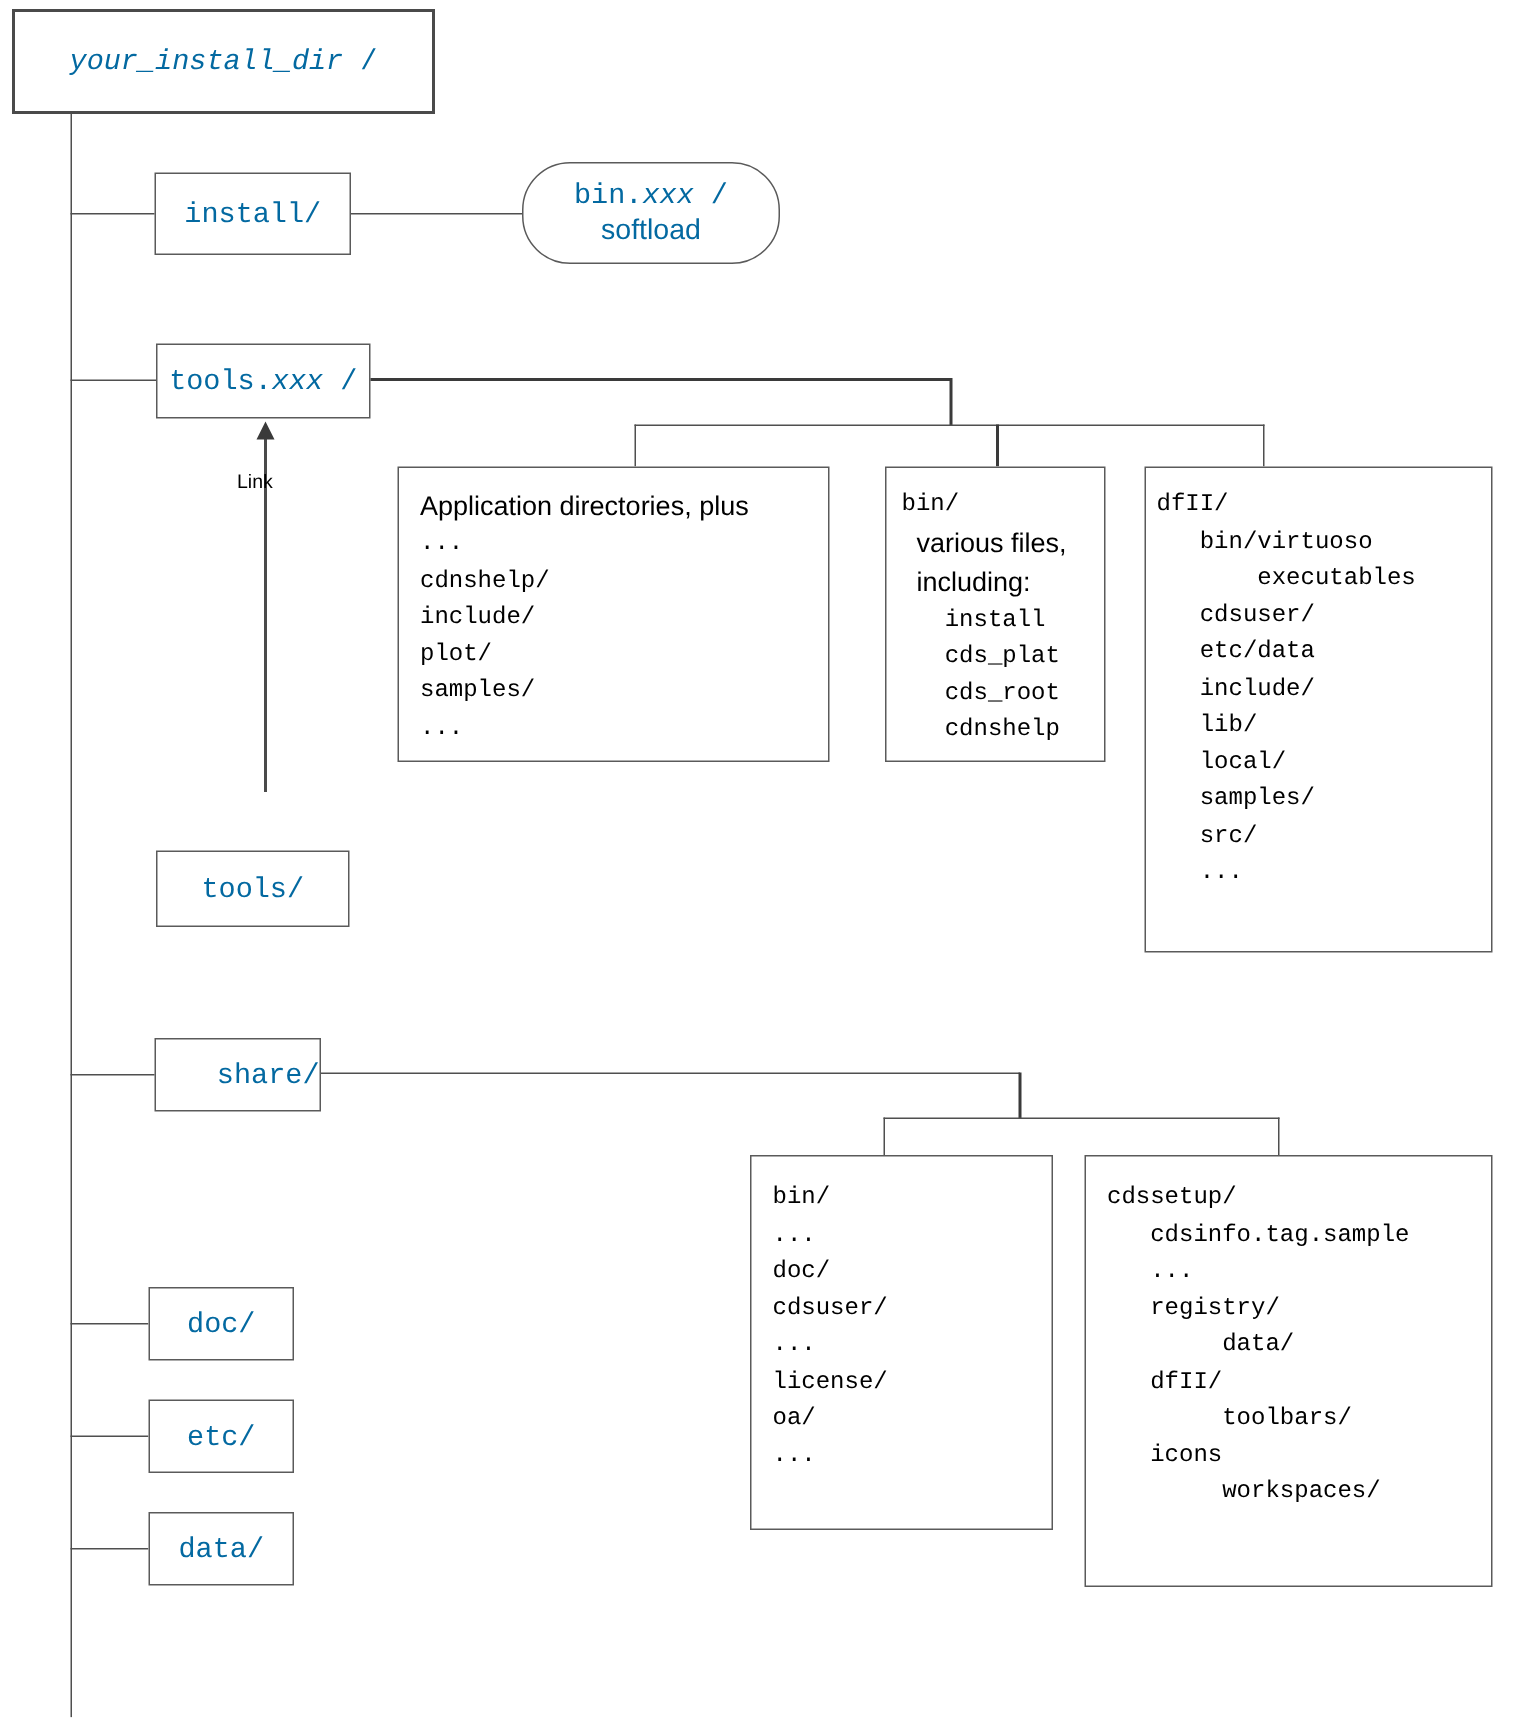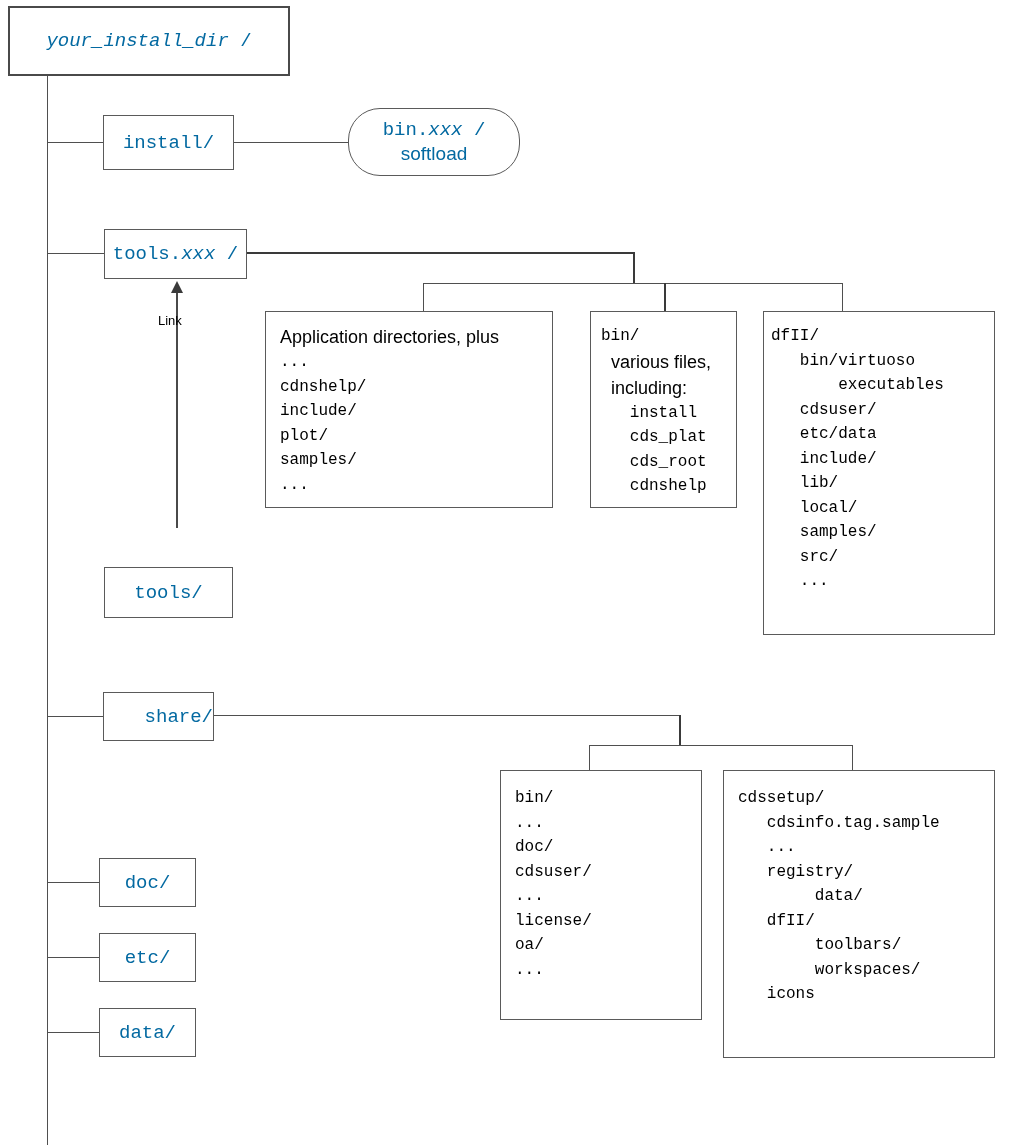--- a/index.html
+++ b/index.html
@@ -193,22 +193,22 @@
   </div>
 
   <div class="box list-box" style="left:723px; top:770px; width:272px; height:288px; padding-left:14px; padding-top:15px;">
     <div class="ln mono">cdssetup/</div>
     <div class="ln mono">   cdsinfo.tag.sample</div>
     <div class="ln mono">   ...</div>
     <div class="ln mono">   registry/</div>
     <div class="ln mono">        data/</div>
     <div class="ln mono">   dfII/</div>
     <div class="ln mono">        toolbars/</div>
+    <div class="ln mono">   icons</div>
     <div class="ln mono">        workspaces/</div>
-    <div class="ln mono">   icons</div>
   </div>
 
   <div class="ln-h" style="left:47px; top:882px; width:52px;"></div>
   <div class="box label-box" style="left:99px; top:858px; width:97px; height:49px;">
     <div class="l1 mono">doc/</div>
   </div>
 
   <div class="ln-h" style="left:47px; top:957px; width:52px;"></div>
   <div class="box label-box" style="left:99px; top:933px; width:97px; height:49px;">
     <div class="l1 mono">etc/</div>

